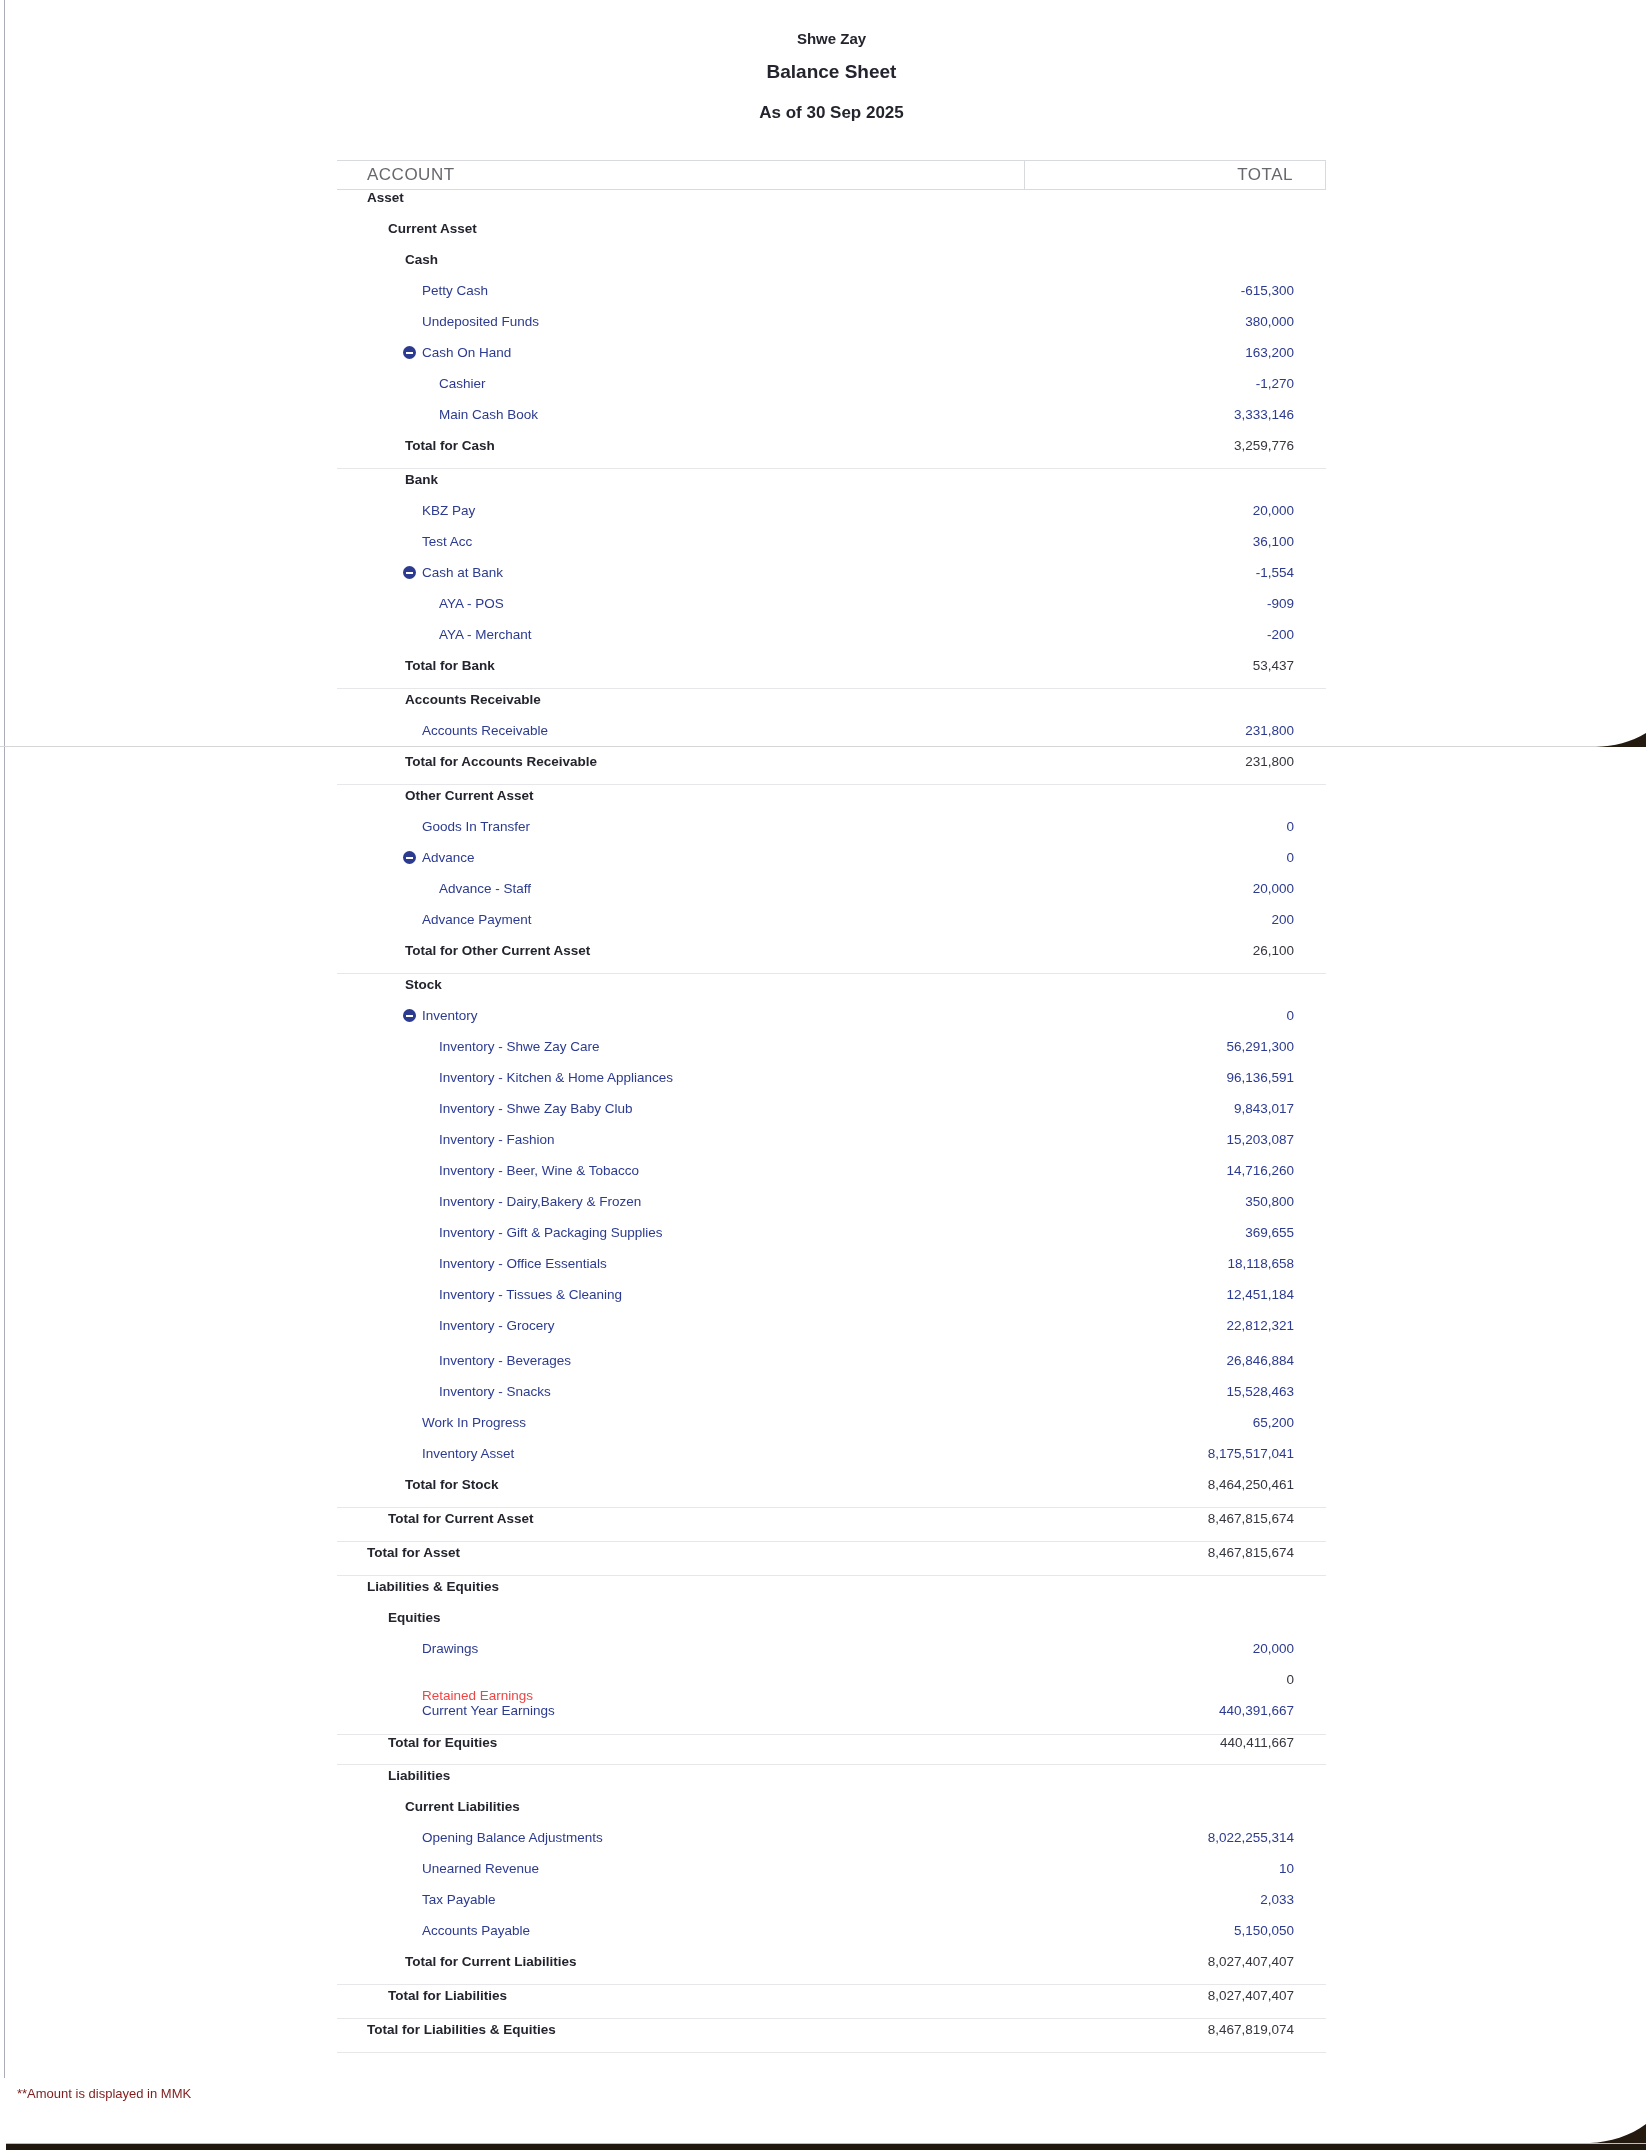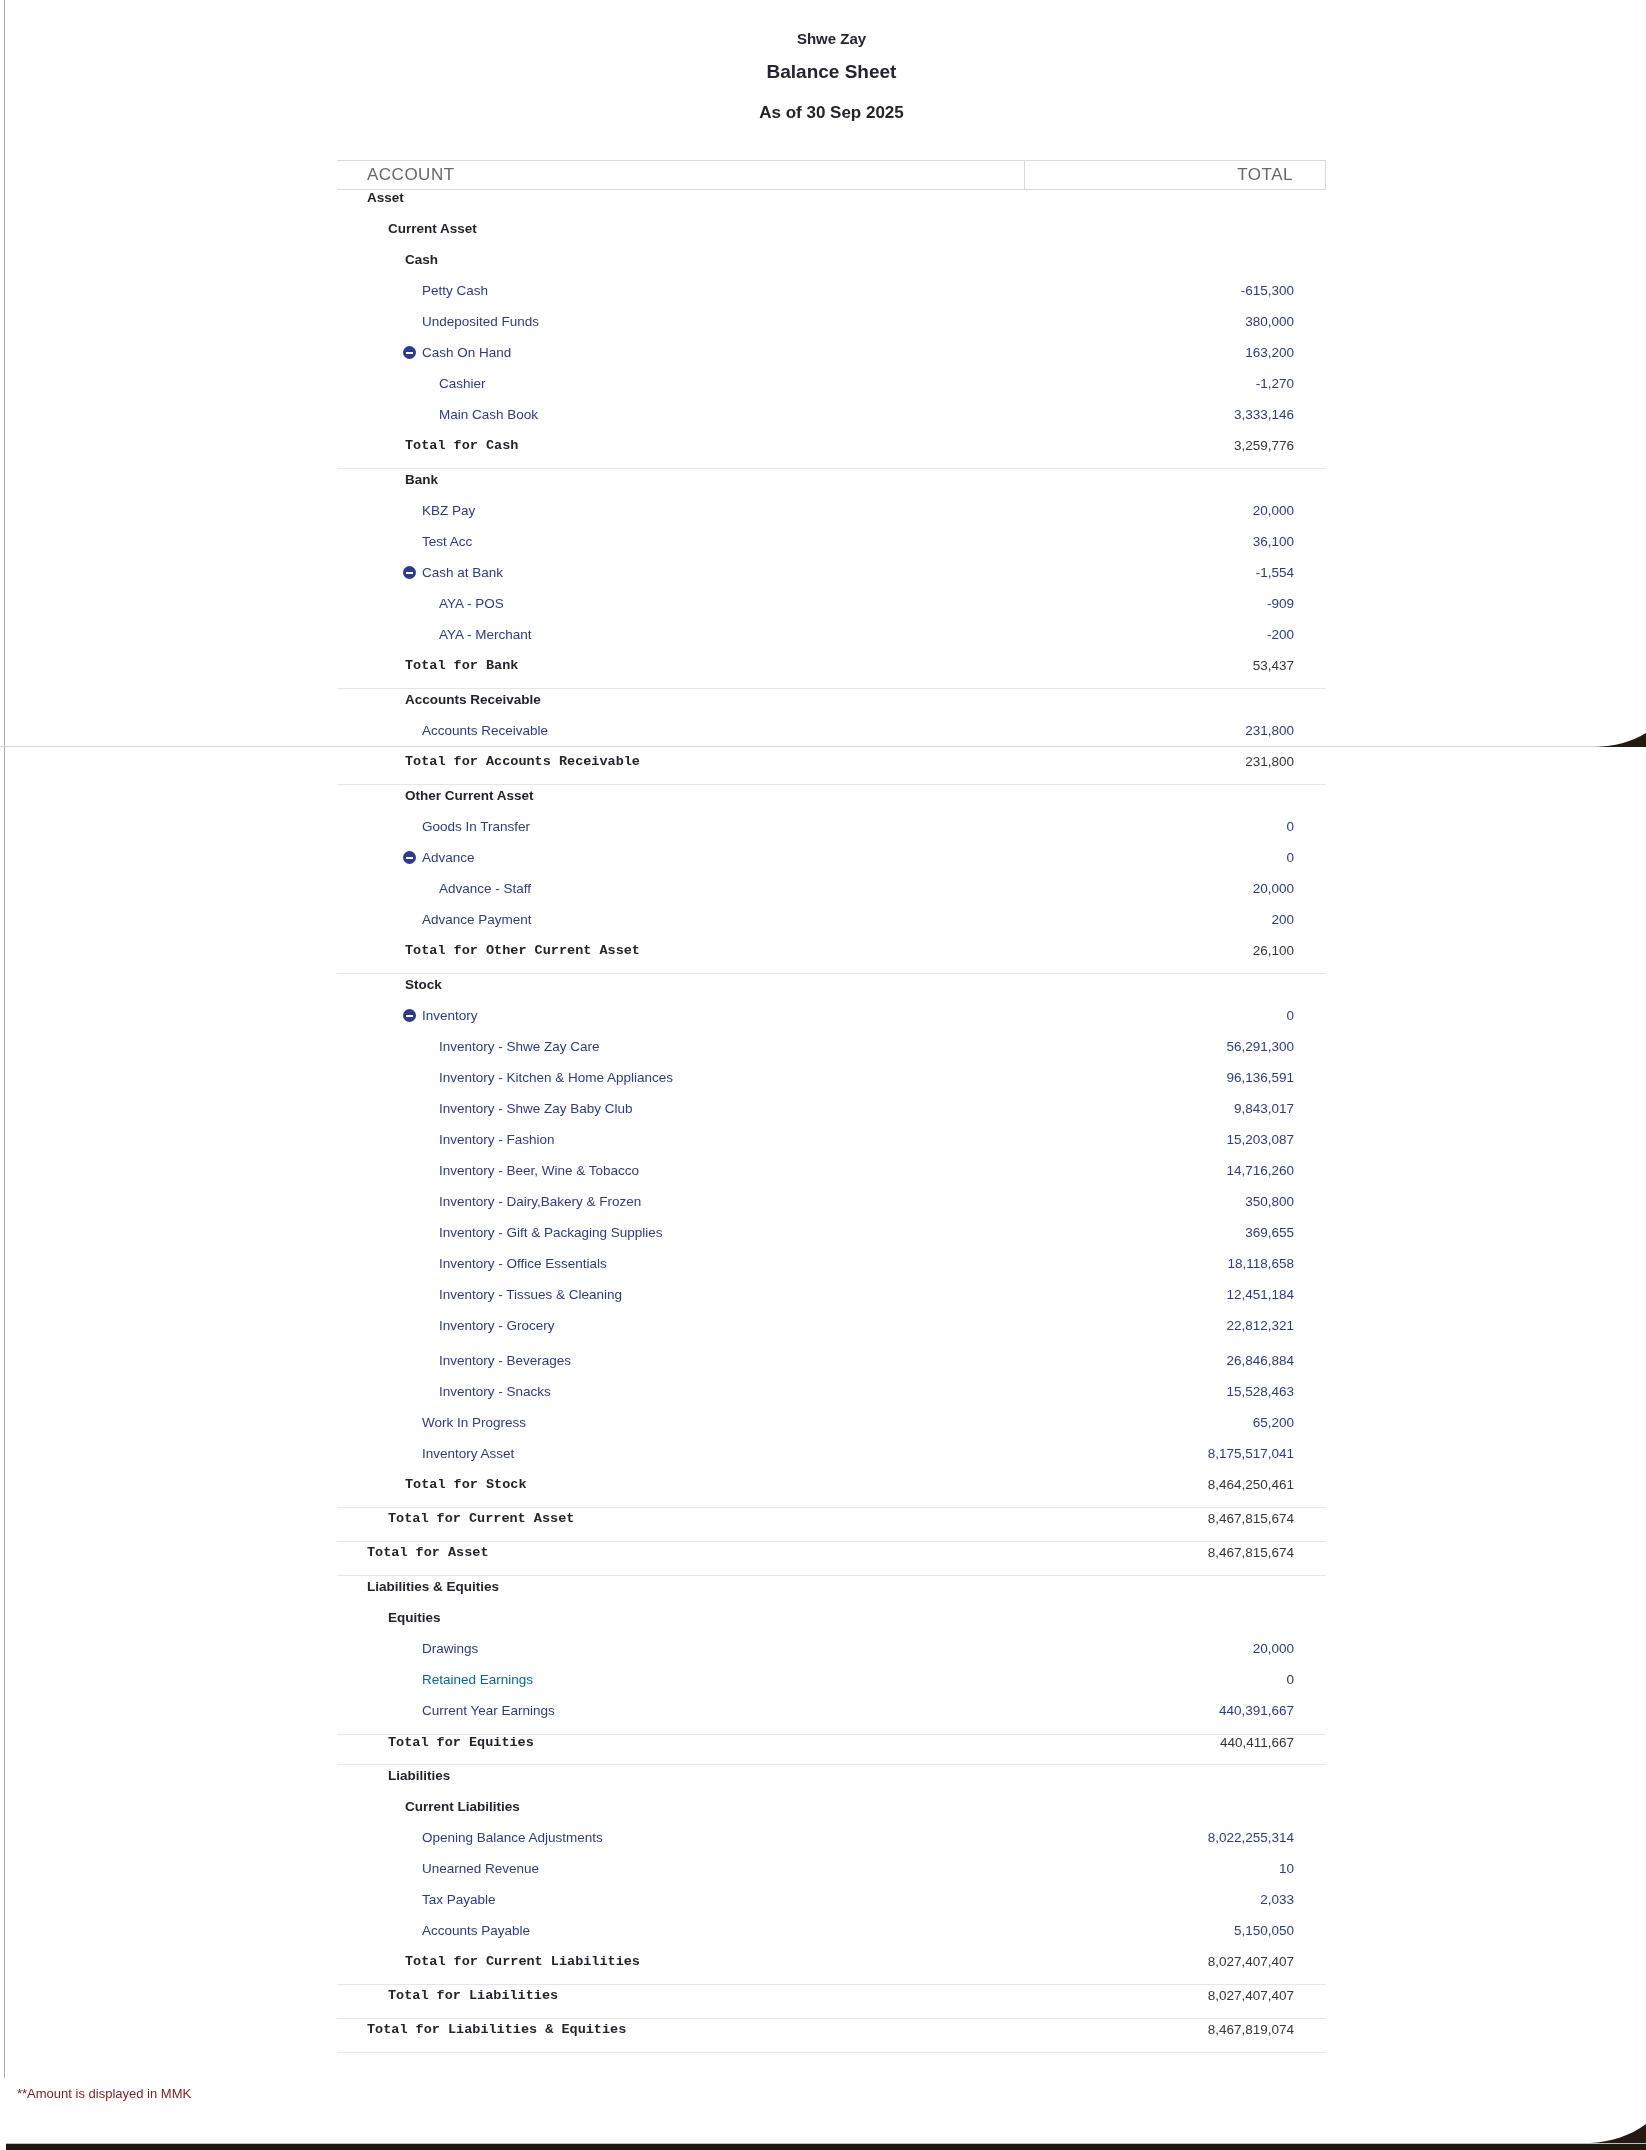--- a/index.html
+++ b/index.html
@@ -29,24 +29,24 @@
   .th-account{width:687px;display:flex;align-items:center;padding-left:30px;}
   .th-total{flex:1;display:flex;align-items:center;justify-content:flex-end;padding-right:32px;
             border-left:1px solid var(--head-border);border-right:1px solid var(--head-border);}
   .row{display:flex;align-items:flex-start;height:31px;font-size:13.5px;}
   .row .label{display:flex;align-items:center;white-space:nowrap;}
   .row .value{flex:1;text-align:right;padding-right:32px;white-space:nowrap;}
   .lvl-0{padding-left:30px}.lvl-1{padding-left:51px}.lvl-2{padding-left:68px}
   .lvl-3{padding-left:85px}.lvl-4{padding-left:102px}
   .row--section .label{font-weight:bold;color:var(--heading);}
   .row--link .label,.row--link .value{color:var(--link);}
-  .row--plain .label{color:#0369a1;}
+  .row--plain .label{color:#ef4444;margin-top:16px;}
   .row--plain .value{color:var(--total-value);}
   .row--total{border-bottom:1px solid var(--row-border);margin-bottom:3px;}
-  .row--total .label{font-weight:bold;color:var(--heading);font-family:Liberation Mono, monospace;}
+  .row--total .label{font-weight:bold;color:var(--heading);}
   .row--total .value{color:var(--total-value);}
   .row--total.bt{border-top:1px solid var(--row-border);}
   .row--gap{margin-top:4px;}
   .collapse-icon{width:13px;height:13px;border-radius:50%;background:var(--link);
                  margin-left:-19px;margin-right:6px;position:relative;flex:none;}
   .collapse-icon::after{content:"";position:absolute;left:3px;right:3px;top:5.5px;height:2px;background:#fff;}
   
   .left-edge{position:absolute;left:4px;top:0;width:1px;height:2078px;background:#aaadb5;}
   .page-break-line{position:absolute;left:0;top:746px;width:1646px;height:1px;background:#d6d6d6;}
   .curl-mid{position:absolute;right:0;top:733px;width:50px;height:14px;}

